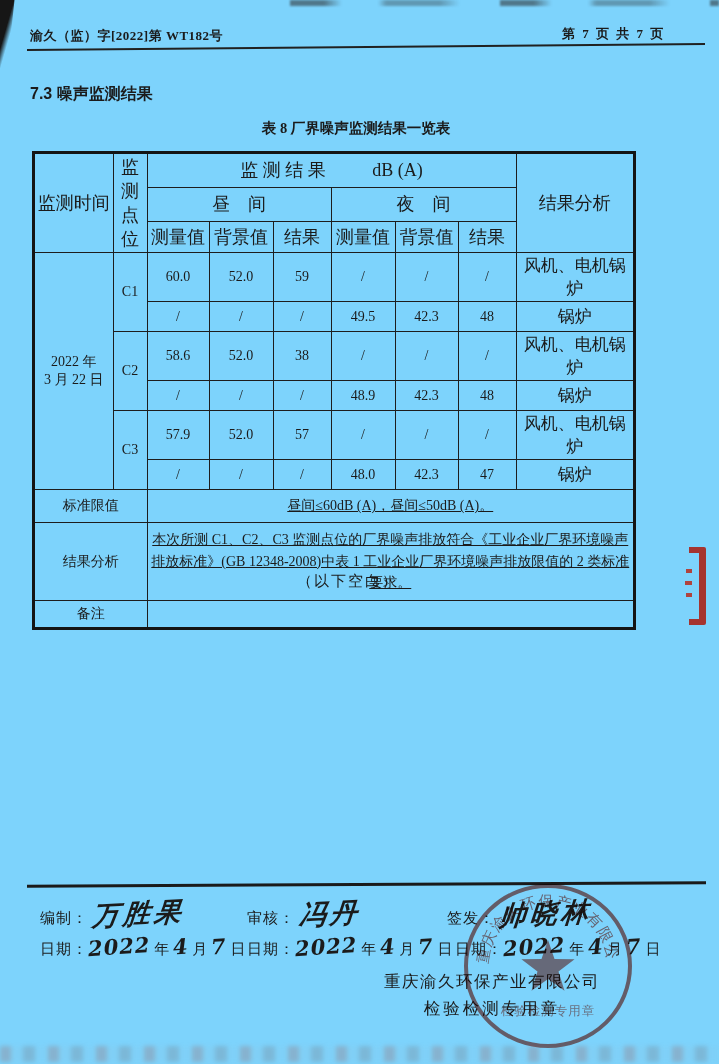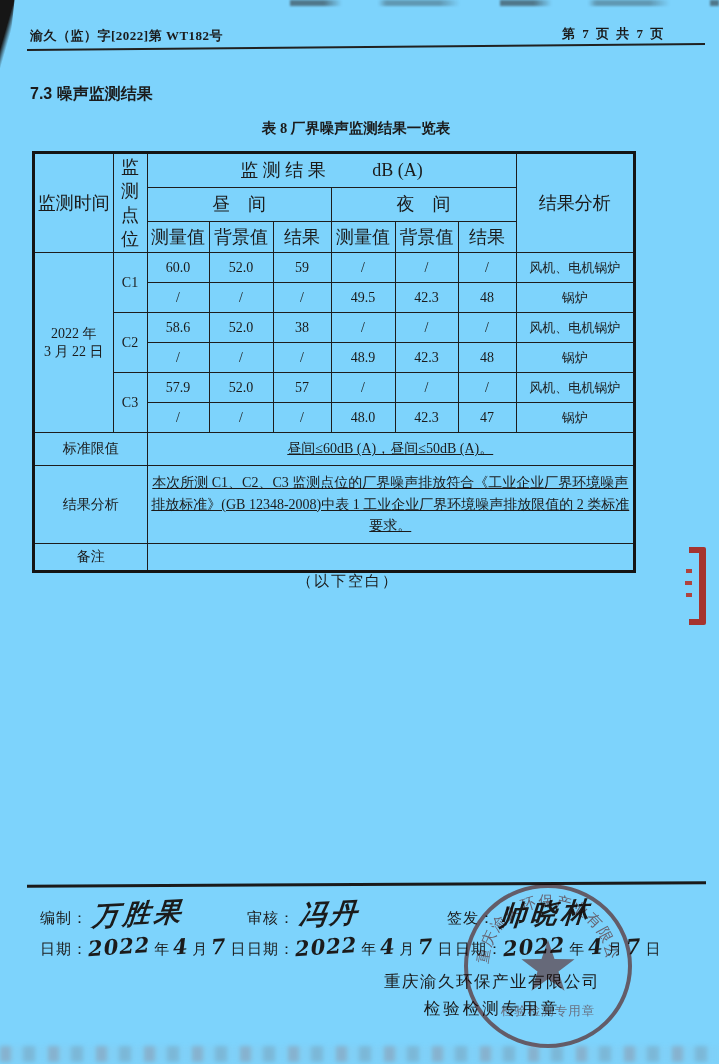--- a/index.html
+++ b/index.html
@@ -47,21 +47,21 @@
     padding: 1px 2px;
     font-weight: normal;
   }
   table.noise { border: 2.2px solid #141414; outline: 1px solid #141414; }
   table.noise th { font-weight: normal; font-size: 18px; }
   .h1 { height: 33px; } .h2 { height: 33px; } .h3 { height: 30px; }
   .dr { height: 30px; }
   .lim { height: 33px; } .ana { height: 78px; } .note { height: 27px; }
   td.left-text { text-align: left; padding: 3px 9px; line-height: 1.55; text-decoration: underline; }
   .unit-gap { margin-left: 42px; }
-  .src { font-size: 13px; margin-top: 14px; }
+  .src { font-size: 17px; margin-top: 14px; }
   
   .blank-note { position: absolute; top: 572px; left: 297px; font-size: 15px; letter-spacing: 2px; }
   
   .edge-stamp { position: absolute; top: 547px; left: 689px; width: 17px; height: 78px; opacity: .92; }
   .edge-stamp .bar { position: absolute; right: 0; top: 0; width: 7px; height: 100%; background: #a9271f; border-radius: 2px; }
   .edge-stamp .cap-t { position: absolute; right: 4px; top: 0; width: 13px; height: 6px; background: #a9271f; }
   .edge-stamp .cap-b { position: absolute; right: 4px; bottom: 0; width: 13px; height: 6px; background: #a9271f; }
   .edge-stamp .tick1 { position: absolute; left: -3px; top: 22px; width: 6px; height: 4px; background: #b5372e; }
   .edge-stamp .tick2 { position: absolute; left: -4px; top: 34px; width: 7px; height: 4px; background: #b5372e; }
   .edge-stamp .tick3 { position: absolute; left: -3px; top: 46px; width: 6px; height: 4px; background: #b5372e; }

